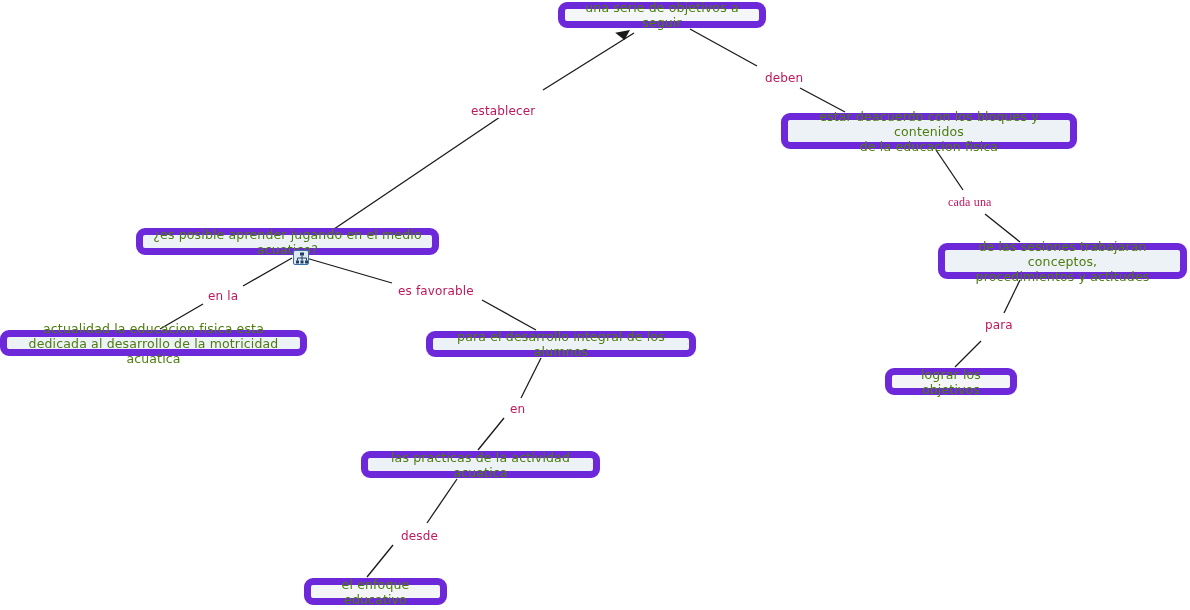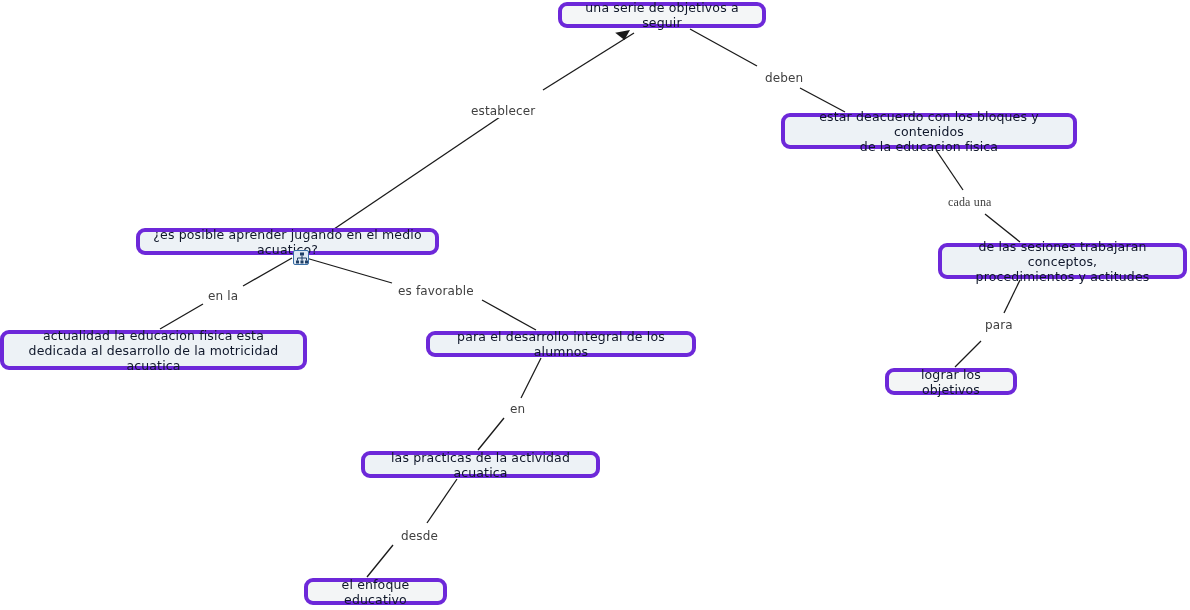--- a/index.html
+++ b/index.html
@@ -23,45 +23,45 @@
     position: absolute;
     left: 0;
     top: 0;
     width: 1190px;
     height: 610px;
     pointer-events: none;
   }
   .node {
     position: absolute;
     box-sizing: border-box;
-    border: 4px solid #6d28d9;
+    border: 7px solid #6d28d9;
     border-radius: 9px;
     background: #edf2f6;
-    color: #0f172a;
+    color: #4d7c0f;
     font-size: 12.5px;
     line-height: 15px;
     text-align: center;
     display: flex;
     align-items: center;
     justify-content: center;
     padding: 3px 8px;
     white-space: pre-line;
     letter-spacing: 0.15px;
   }
   .node.plain {
     background: #f4f6f7;
   }
   .node.white {
     background: #f3f5f6;
   }
   .link-label {
     position: absolute;
     font-size: 12px;
     line-height: 14px;
-    color: #404040;
+    color: #be185d;
     background: #ffffff;
     padding: 0 2px;
     white-space: nowrap;
     letter-spacing: 0.15px;
   }
   .info-icon {
     position: absolute;
     width: 16px;
     height: 15px;
     box-sizing: border-box;
@@ -113,21 +113,21 @@
       </g>
     </svg>
 
   <div id="node-layer">
       <div class="node plain" style="left: 558px; top: 2px; width: 208px; height: 26px;">una serie de objetivos a seguir</div>
       <div class="node" style="left: 749px; top: 113px; width: 296px; height: 36px; margin-left: 32px;">estar deacuerdo con los bloques y contenidos
 de la educacion fisica</div>
       <div class="node" style="left: 136px; top: 228px; width: 303px; height: 27px;">¿es posible aprender jugando en el medio acuatico?</div>
       <div class="node" style="left: 938px; top: 243px; width: 249px; height: 36px;">de las sesiones trabajaran conceptos,
 procedimientos y actitudes</div>
-      <div class="node" style="left: 0px; top: 330px; width: 307px; height: 40px;">actualidad la educacion fisica esta
+      <div class="node" style="left: 0px; top: 330px; width: 307px; height: 26px;">actualidad la educacion fisica esta
 dedicada al desarrollo de la motricidad acuatica</div>
       <div class="node" style="left: 426px; top: 331px; width: 270px; height: 26px;">para el desarrollo integral de los alumnos</div>
       <div class="node white" style="left: 885px; top: 368px; width: 132px; height: 27px;">lograr los objetivos</div>
       <div class="node" style="left: 361px; top: 451px; width: 239px; height: 27px;">las practicas de la actividad acuatica</div>
       <div class="node white" style="left: 304px; top: 578px; width: 143px; height: 27px;">el enfoque educativo</div>
     </div>
   <div id="label-layer">
       <span class="link-label" style="left: 469px; top: 104px;">establecer</span>
       <span class="link-label" style="left: 763px; top: 71px;">deben</span>
       <span class="link-label" style="left: 946px; top: 195px; font-family: Liberation Serif, serif;">cada una</span>

